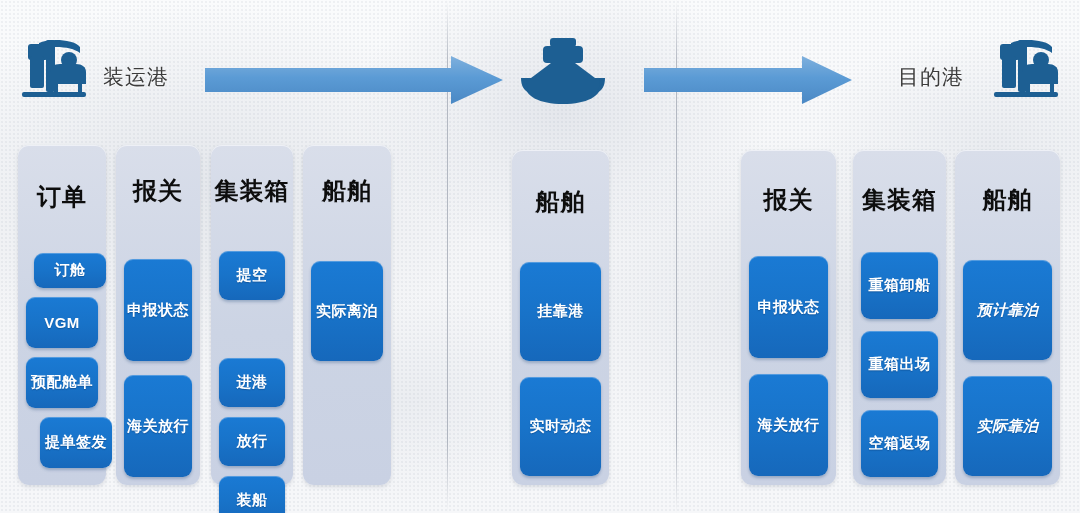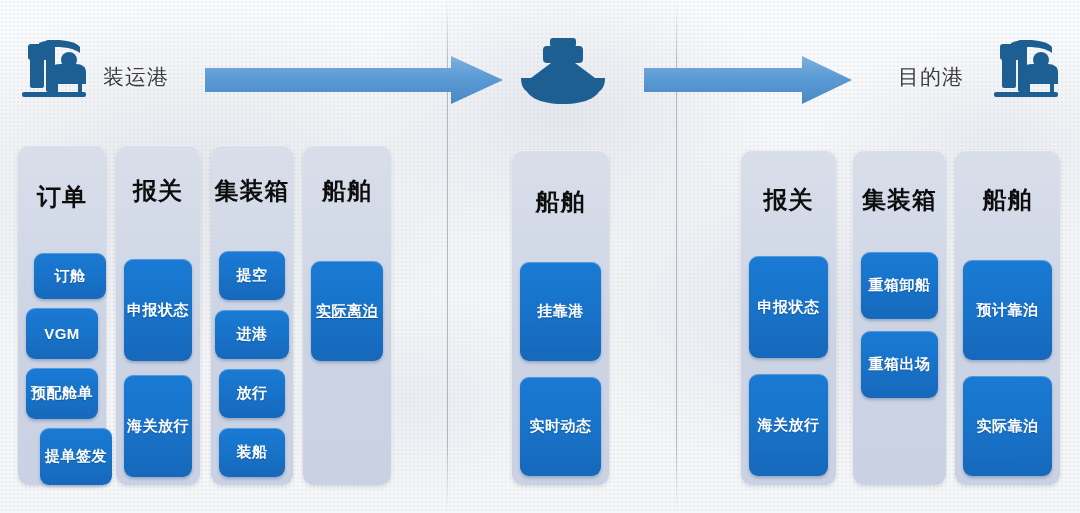--- a/index.html
+++ b/index.html
@@ -152,46 +152,46 @@
         <rect x="62" y="50" width="4" height="8"></rect>
         <rect x="6" y="58" width="64" height="5" rx="2"></rect>
       </g>
     </svg>
   </div>
 
   <div id="columns-layer">
       <div class="col" style="left: 18px; top: 145px; width: 88px; height: 340px;">
         <div class="col-title" style="margin-top: 36px;">订单</div>
         <div class="chips" style="padding-top: 40px; gap: 9px;">
-          <div class="chip" style="width: 72px; height: 46px; margin-left: 16px;">订舱</div>
+          <div class="chip" style="width: 72px; height: 35px; margin-left: 16px;">订舱</div>
           <div class="chip" style="width: 72px; height: 51px;">VGM</div>
           <div class="chip" style="width: 72px; height: 51px;">预配舱单</div>
-          <div class="chip" style="width: 72px; height: 57px; margin-left: 28px;">提单签发</div>
+          <div class="chip" style="width: 72px; height: 51px; margin-left: 28px;">提单签发</div>
         </div>
       </div>
       <div class="col" style="left: 116px; top: 145px; width: 84px; height: 340px;">
         <div class="col-title" style="margin-top: 30px;">报关</div>
         <div class="chips" style="padding-top: 52px; gap: 14px;">
           <div class="chip" style="width: 68px; height: 102px;">申报状态</div>
           <div class="chip" style="width: 68px; height: 102px;">海关放行</div>
         </div>
       </div>
       <div class="col" style="left: 211px; top: 145px; width: 82px; height: 340px;">
         <div class="col-title" style="margin-top: 30px;">集装箱</div>
         <div class="chips" style="padding-top: 44px; gap: 10px;">
           <div class="chip" style="width: 66px; height: 49px;">提空</div>
-          <div class="chip" style="width: 74px; height: 49px;">进港</div>
+          <div class="chip" style="width: 66px; height: 49px; margin-top: 48px;">进港</div>
           <div class="chip" style="width: 66px; height: 49px;">放行</div>
           <div class="chip" style="width: 66px; height: 49px;">装船</div>
         </div>
       </div>
       <div class="col" style="left: 303px; top: 145px; width: 88px; height: 340px;">
         <div class="col-title" style="margin-top: 30px;">船舶</div>
         <div class="chips" style="padding-top: 54px; gap: 16px;">
-          <div class="chip" style="width: 72px; height: 100px; text-decoration: underline;">实际离泊</div>
+          <div class="chip" style="width: 72px; height: 100px;">实际离泊</div>
         </div>
       </div>
       <div class="col" style="left: 512px; top: 150px; width: 97px; height: 335px;">
         <div class="col-title" style="margin-top: 36px;">船舶</div>
         <div class="chips" style="padding-top: 44px; gap: 16px;">
           <div class="chip" style="width: 81px; height: 99px;">挂靠港</div>
           <div class="chip" style="width: 81px; height: 99px;">实时动态</div>
         </div>
       </div>
       <div class="col" style="left: 741px; top: 150px; width: 95px; height: 335px;">
@@ -199,24 +199,25 @@
         <div class="chips" style="padding-top: 40px; gap: 16px;">
           <div class="chip" style="width: 79px; height: 102px;">申报状态</div>
           <div class="chip" style="width: 79px; height: 102px;">海关放行</div>
         </div>
       </div>
       <div class="col" style="left: 853px; top: 150px; width: 93px; height: 335px;">
         <div class="col-title" style="margin-top: 34px;">集装箱</div>
         <div class="chips" style="padding-top: 36px; gap: 12px;">
           <div class="chip" style="width: 77px; height: 67px;">重箱卸船</div>
           <div class="chip" style="width: 77px; height: 67px;">重箱出场</div>
+          <div class="chip" style="width: 77px; height: 67px;">空箱返场</div>
         </div>
       </div>
       <div class="col" style="left: 955px; top: 150px; width: 105px; height: 335px;">
         <div class="col-title" style="margin-top: 34px;">船舶</div>
-        <div class="chips" style="padding-top: 44px; gap: 16px;">
+        <div class="chips" style="padding-top: 44px; gap: 16px; font-style: italic;">
           <div class="chip" style="width: 89px; height: 100px;">预计靠泊</div>
           <div class="chip" style="width: 89px; height: 100px;">实际靠泊</div>
         </div>
       </div>
     </div>
 
 </div>
 
 </body></html>

